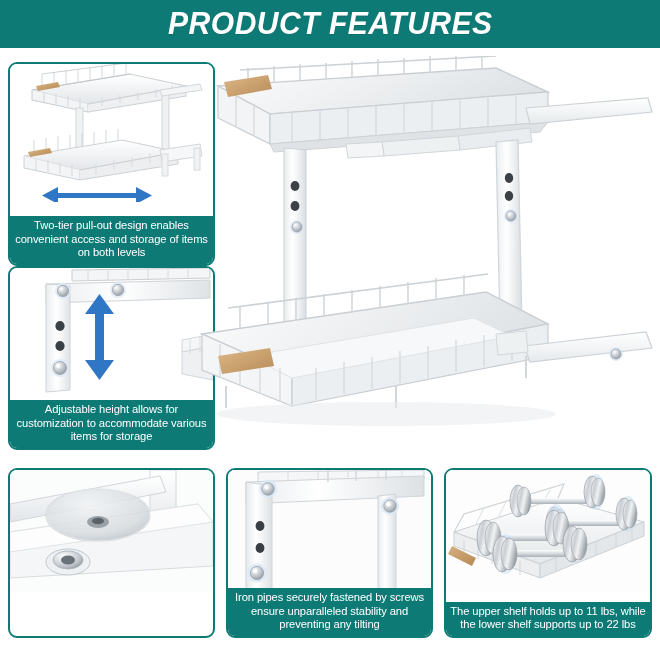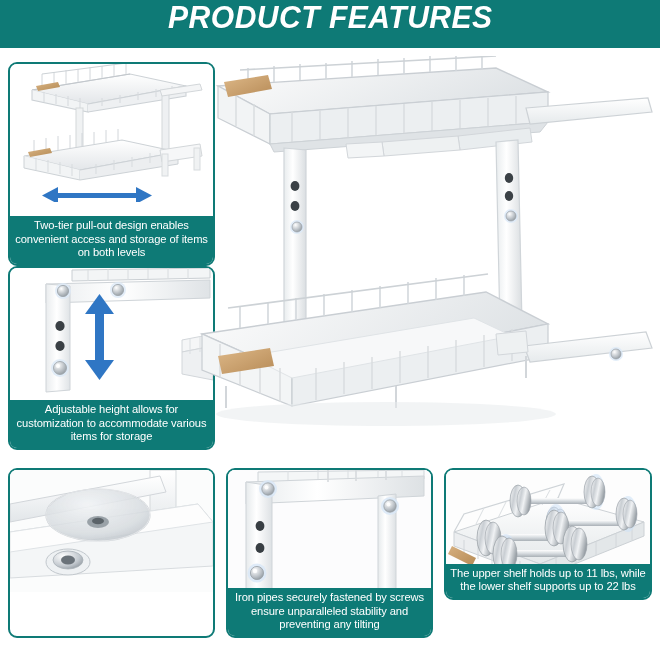--- a/index.html
+++ b/index.html
@@ -11,21 +11,21 @@
     overflow: hidden;
   }
 
   
   .header {
     position: absolute;
     left: 0; top: 0;
     width: 660px; height: 48px;
     background: #0e7a76;
     display: flex;
-    align-items: flex-start;
+    align-items: center;
     justify-content: center;
   }
   .header-title {
     color: #ffffff;
     font-size: 31px;
     font-weight: bold;
     font-style: italic;
     letter-spacing: 0.5px;
     font-stretch: condensed;
     transform: scaleX(0.97);
@@ -61,21 +61,21 @@
 
   
   #panel-1 { left: 8px;   top: 62px;  width: 207px; height: 204px; }
   #panel-1 .panel-art { height: 138px; }
   #panel-2 { left: 8px;   top: 266px; width: 207px; height: 184px; padding-left: 15px; }
   #panel-2 .panel-art { height: 136px; }
   #panel-3 { left: 8px;   top: 468px; width: 207px; height: 170px; }
   #panel-3 .panel-art { height: 122px; }
   #panel-4 { left: 226px; top: 468px; width: 207px; height: 170px; border-radius: 9px; }
   #panel-4 .panel-art { height: 122px; }
-  #panel-5 { left: 444px; top: 468px; width: 208px; height: 132px; }
+  #panel-5 { left: 444px; top: 468px; width: 208px; height: 170px; }
   #panel-5 .panel-art { height: 122px; }
 
   
   .hero {
     position: absolute;
     left: 196px; top: 56px;
     width: 464px; height: 412px;
     z-index: 5;
     pointer-events: none;
   }

